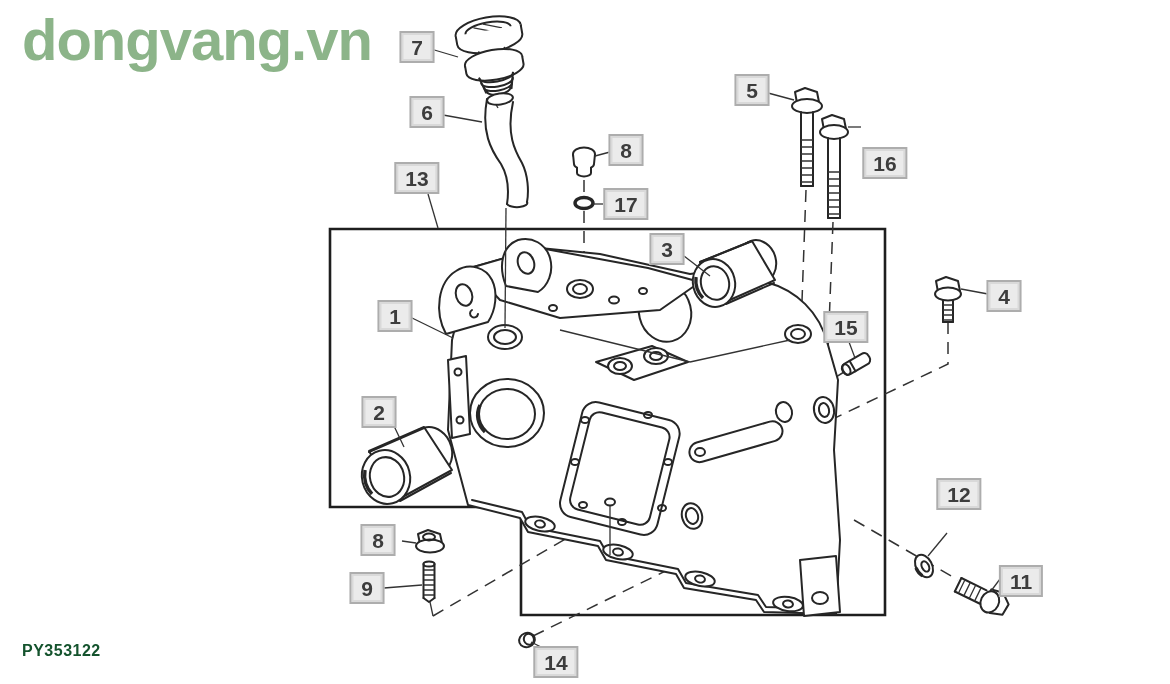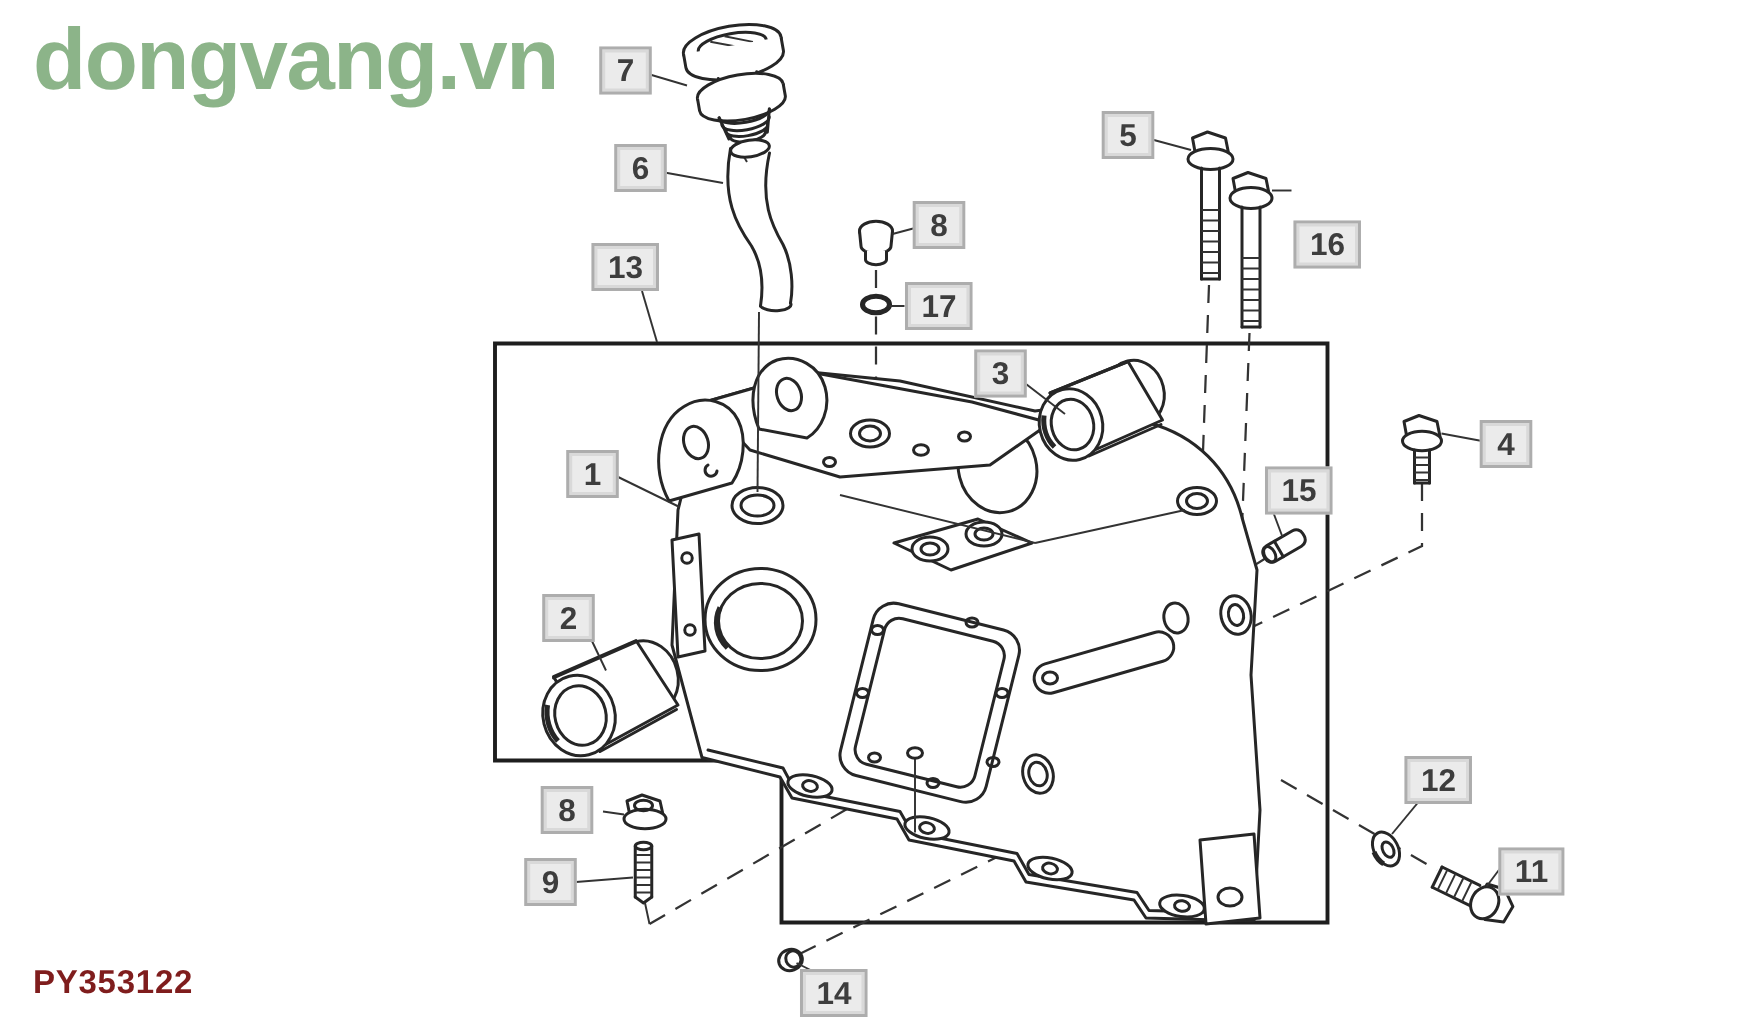--- a/index.html
+++ b/index.html
@@ -1,22 +1,22 @@
 <!DOCTYPE html>
 <html><head>
 <meta charset="utf-8">
 <style>
   html,body{margin:0;padding:0;background:#fff;}
   #stage{position:relative;width:1170px;height:684px;background:#ffffff;overflow:hidden;
          font-family:"Liberation Sans",sans-serif;}
   #art{position:absolute;left:0;top:0;}
   .watermark{position:absolute;left:22px;top:6px;font-size:58px;font-weight:700;
              letter-spacing:-1px;color:#8cb489;user-select:none;}
-  .figure-code{position:absolute;left:22px;top:642px;font-size:22px;font-weight:700;
-               letter-spacing:.5px;color:#7f1d1d;}
+  .figure-code{position:absolute;left:22px;top:642px;font-size:16px;font-weight:700;
+               letter-spacing:.5px;color:#14532d;}
   .part-label{position:absolute;transform:translate(-50%,-50%);
               background:#ebebeb;border:2px solid #adadad;
               box-shadow:inset 0 0 0 2px #d9d9d9;
               color:#3d3d3d;font-size:21px;font-weight:700;line-height:1;
               padding:4px 9px 3px 9px;min-width:13px;text-align:center;cursor:pointer;}
   svg *{vector-effect:non-scaling-stroke;}
   .ln{stroke:#262626;stroke-width:2;fill:none;stroke-linejoin:round;stroke-linecap:round;}
   .fw{stroke:#262626;stroke-width:2;fill:#ffffff;stroke-linejoin:round;}
   .thin{stroke:#333;stroke-width:1.3;fill:none;}
   .dash{stroke:#333;stroke-width:1.5;fill:none;stroke-dasharray:12 8;}
@@ -281,20 +281,20 @@
       <div class="part-label" style="left: 379px; top: 412px; pointer-events: auto;">2</div>
       <div class="part-label" style="left: 667px; top: 249px; pointer-events: auto;">3</div>
       <div class="part-label" style="left: 1004px; top: 296px; pointer-events: auto;">4</div>
       <div class="part-label" style="left: 752px; top: 90px; pointer-events: auto;">5</div>
       <div class="part-label" style="left: 427px; top: 112px; pointer-events: auto;">6</div>
       <div class="part-label" style="left: 417px; top: 47px; pointer-events: auto;">7</div>
       <div class="part-label" style="left: 626px; top: 150px; pointer-events: auto;">8</div>
       <div class="part-label" style="left: 367px; top: 588px; pointer-events: auto;">9</div>
       <div class="part-label" style="left: 378px; top: 540px; pointer-events: auto;">8</div>
       <div class="part-label" style="left: 1021px; top: 553px; pointer-events: auto; margin-top: 28px;">11</div>
-      <div class="part-label" style="left: 959px; top: 520px; pointer-events: auto;">12</div>
+      <div class="part-label" style="left: 959px; top: 494px; pointer-events: auto;">12</div>
       <div class="part-label" style="left: 417px; top: 178px; pointer-events: auto;">13</div>
       <div class="part-label" style="left: 556px; top: 662px; pointer-events: auto;">14</div>
-      <div class="part-label" style="left: 846px; top: 327px; pointer-events: auto; margin-left: 20px;">15</div>
+      <div class="part-label" style="left: 846px; top: 327px; pointer-events: auto;">15</div>
       <div class="part-label" style="left: 885px; top: 127px; pointer-events: auto; margin-top: 36px;">16</div>
       <div class="part-label" style="left: 626px; top: 204px; pointer-events: auto;">17</div>
     </div>
 </div>
 
 </body></html>

